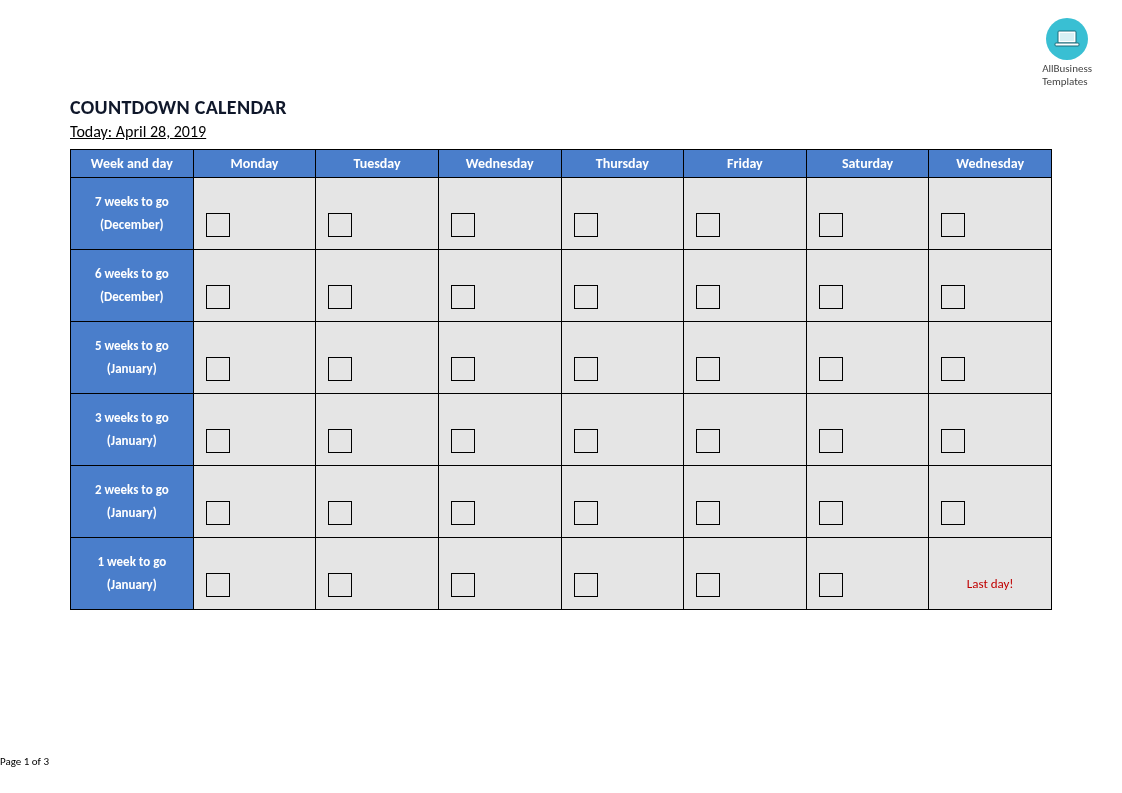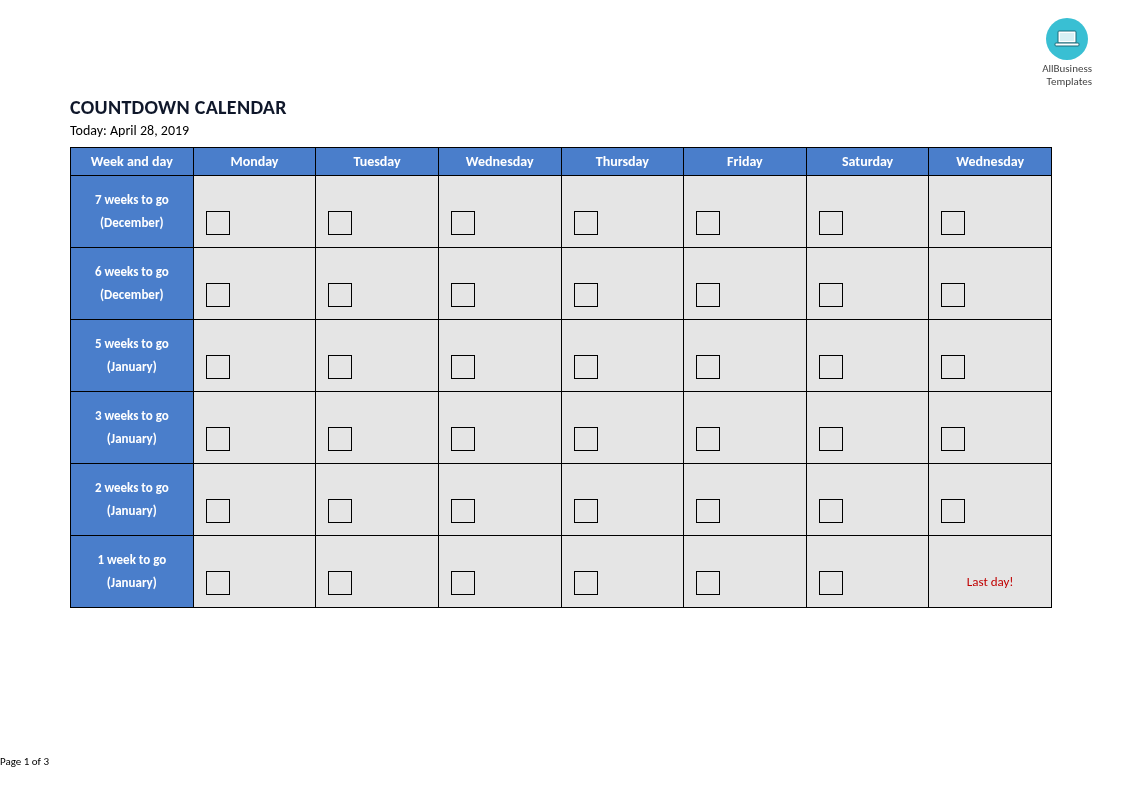--- a/index.html
+++ b/index.html
@@ -9,39 +9,40 @@
     font-family: Calibri, Arial, sans-serif;
     background: #fff;
     width: 1122px;
     height: 793px;
     position: relative;
   }
   .logo {
     position: absolute;
     top: 18px;
     right: 30px;
-    text-align: right;
+    text-align: left;
     font-size: 11px;
     color: #444;
   }
   .logo svg { display: block; margin: 0 auto 2px; }
   .content {
     padding: 95px 70px 0 70px;
   }
   .title {
     font-size: 20px;
     font-weight: bold;
     letter-spacing: 0.3px;
     color: #0f172a;
     margin: 0;
   }
   .subtitle {
-    font-size: 14px;
+    font-size: 16px;
     color: #000;
     margin: 3px 0 8px 0;
+    text-decoration: underline;
   }
   table {
     border-collapse: collapse;
     width: 100%;
     table-layout: fixed;
   }
   th, td {
     border: 1px solid #000;
     text-align: center;
     vertical-align: middle;

